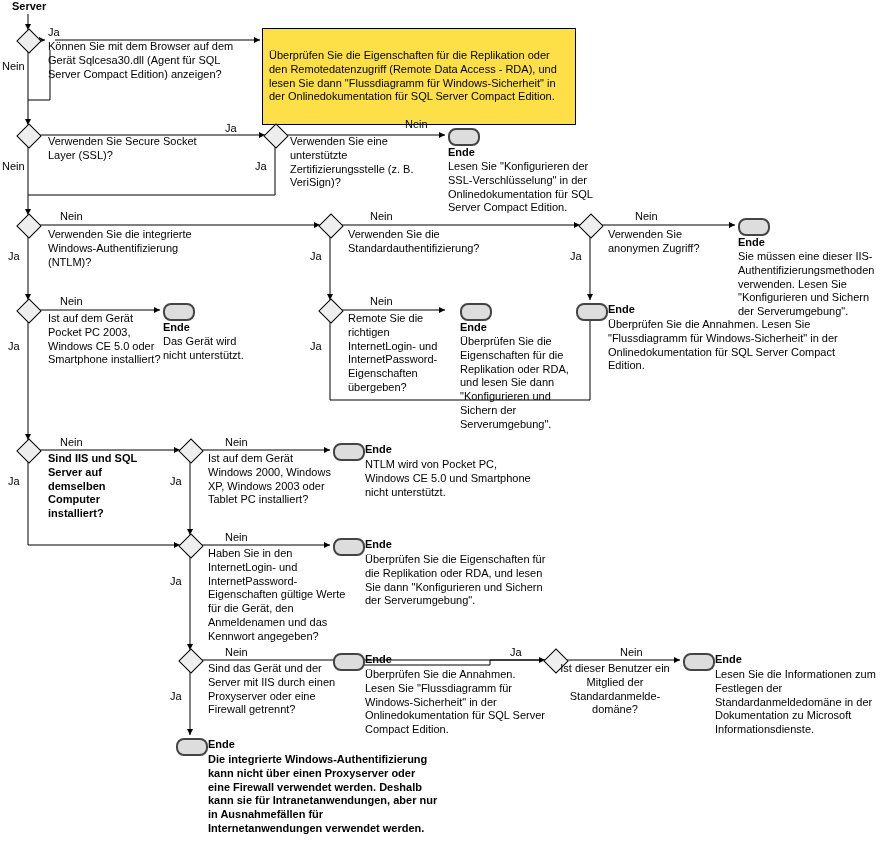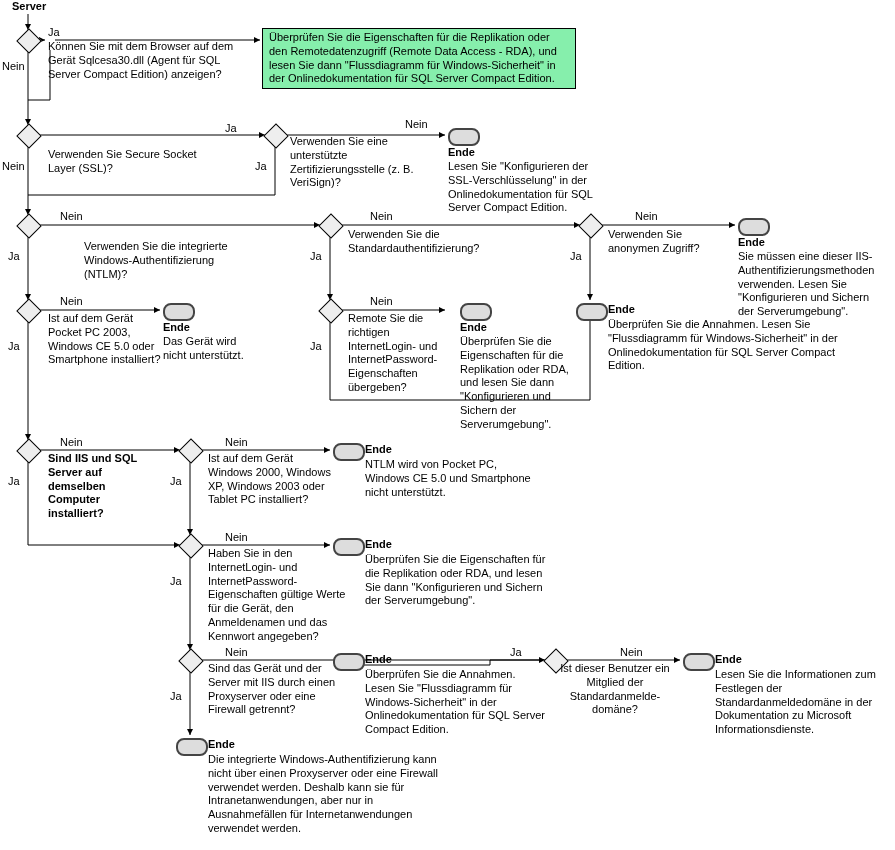--- a/index.html
+++ b/index.html
@@ -36,22 +36,22 @@
     position: absolute;
     width: 28px;
     height: 14px;
     border: 2px solid #444;
     background: #ddd;
     border-radius: 8px;
   }
   .box {
     position: absolute;
     border: 1px solid #000;
-    background: #86efac;
-    padding: 2px 6px;
+    background: #fde047;
+    padding: 20px 6px;
   }
   svg.lines {
     position: absolute;
     left: 0; top: 0;
     width: 895px;
     height: 850px;
   }
 </style>
 </head>
 <body>
@@ -130,35 +130,35 @@
 
 <div class="diamond" style="left:20px; top:32px;"></div>
 <div class="lbl" style="left:48px; top:26px;">Ja</div>
 <div class="lbl" style="left:2px; top:60px;">Nein</div>
 
 <div class="blk" style="left:48px; top:40px; width:190px;">Können Sie mit dem Browser auf dem Gerät Sqlcesa30.dll (Agent für SQL Server Compact Edition) anzeigen?</div>
 
 <div class="box" style="left:262px; top:28px; width:300px;">Überprüfen Sie die Eigenschaften für die Replikation oder den Remotedatenzugriff (Remote Data Access - RDA), und lesen Sie dann "Flussdiagramm für Windows-Sicherheit" in der Onlinedokumentation für SQL Server Compact Edition.</div>
 
 <div class="diamond" style="left:20px; top:127px;"></div>
-<div class="blk" style="left:48px; top:135px; width:150px;margin-top:13px;">Verwenden Sie Secure Socket Layer (SSL)?</div>
+<div class="blk" style="left:48px; top:135px; width:150px;">Verwenden Sie Secure Socket Layer (SSL)?</div>
 <div class="lbl" style="left:225px; top:122px;">Ja</div>
 <div class="lbl" style="left:2px; top:160px;">Nein</div>
 
 <div class="diamond" style="left:267px; top:127px;"></div>
 <div class="blk" style="left:290px; top:135px; width:130px;">Verwenden Sie eine unterstützte Zertifizierungsstelle (z. B. VeriSign)?</div>
 <div class="lbl" style="left:405px; top:118px;">Nein</div>
 <div class="lbl" style="left:255px; top:160px;">Ja</div>
 
 <div class="ende" style="left:448px; top:128px;"></div>
 <div class="lbl bold" style="left:448px; top:146px;">Ende</div>
 <div class="blk" style="left:448px; top:160px; width:165px;">Lesen Sie "Konfigurieren der SSL-Verschlüsselung" in der Onlinedokumentation für SQL Server Compact Edition.</div>
 
 <div class="diamond" style="left:20px; top:217px;"></div>
-<div class="blk" style="left:48px; top:240px; width:165px;margin-left:36px;">Verwenden Sie die integrierte Windows-Authentifizierung (NTLM)?</div>
+<div class="blk" style="left:48px; top:228px; width:165px;">Verwenden Sie die integrierte Windows-Authentifizierung (NTLM)?</div>
 <div class="lbl" style="left:60px; top:210px;">Nein</div>
 <div class="lbl" style="left:8px; top:250px;">Ja</div>
 
 <div class="diamond" style="left:322px; top:217px;"></div>
 <div class="blk" style="left:348px; top:228px; width:150px;">Verwenden Sie die Standardauthentifizierung?</div>
 <div class="lbl" style="left:370px; top:210px;">Nein</div>
 <div class="lbl" style="left:310px; top:250px;">Ja</div>
 
 <div class="diamond" style="left:582px; top:217px;"></div>
 <div class="blk" style="left:608px; top:228px; width:100px;">Verwenden Sie anonymen Zugriff?</div>
@@ -227,15 +227,15 @@
 <div class="ende" style="left:333px; top:653px;"></div>
 <div class="lbl bold" style="left:365px; top:653px;">Ende</div>
 <div class="blk" style="left:365px; top:668px; width:180px;">Überprüfen Sie die Annahmen. Lesen Sie "Flussdiagramm für Windows-Sicherheit" in der Onlinedokumentation für SQL Server Compact Edition.</div>
 
 <div class="ende" style="left:683px; top:653px;"></div>
 <div class="lbl bold" style="left:715px; top:653px;">Ende</div>
 <div class="blk" style="left:715px; top:668px; width:175px;">Lesen Sie die Informationen zum Festlegen der Standardanmeldedomäne in der Dokumentation zu Microsoft Informationsdienste.</div>
 
 <div class="ende" style="left:176px; top:738px;"></div>
 <div class="lbl bold" style="left:208px; top:738px;">Ende</div>
-<div class="blk" style="left:208px; top:753px; width:230px;">Die integrierte Windows-Authentifizierung kann nicht über einen Proxyserver oder eine Firewall verwendet werden. Deshalb kann sie für Intranetanwendungen, aber nur in Ausnahmefällen für Internetanwendungen verwendet werden.</div>
+<div class="blk" style="left:208px; top:753px; width:230px;font-weight:bold;">Die integrierte Windows-Authentifizierung kann nicht über einen Proxyserver oder eine Firewall verwendet werden. Deshalb kann sie für Intranetanwendungen, aber nur in Ausnahmefällen für Internetanwendungen verwendet werden.</div>
 
 </div>
 
 </body></html>

